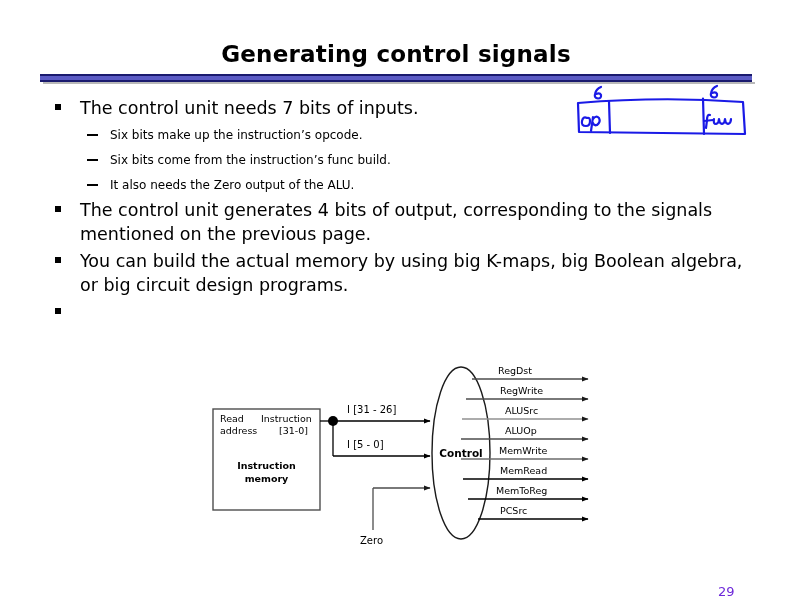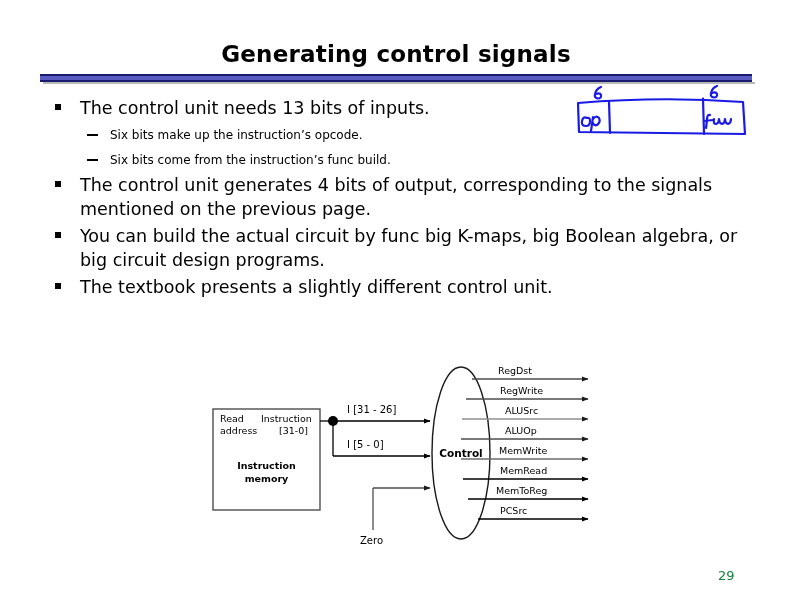--- a/index.html
+++ b/index.html
@@ -112,68 +112,71 @@
     top: 358px;
     width: 420px;
     height: 200px;
   }
   #control-figure svg { display: block; }
 
   
   #page-number {
     position: absolute;
     left: 718px;
-    top: 568px;
+    top: 584px;
     font-size: 13px;
-    color: #15803d;
+    color: #6d28d9;
   }
 </style>
 </head>
 <body>
 
 <div id="slide-title">Generating control signals</div>
 
 <div id="title-divider">
   <div class="bar-shadow"></div>
   <div class="bar-top"></div>
   <div class="bar-mid"></div>
   <div class="bar-bot"></div>
 </div>
 
 <div id="bullet-list">
 
   <div class="bullet-l1">
     <span class="marker"></span>
-    <span>The control unit needs 13 bits of inputs.</span>
+    <span>The control unit needs 7 bits of inputs.</span>
   </div>
 
   <div class="bullet-l2">
     <span class="marker"></span>
     <span>Six bits make up the instruction’s opcode.</span>
   </div>
 
   <div class="bullet-l2">
     <span class="marker"></span>
     <span>Six bits come from the instruction’s func build.</span>
   </div>
 
+  <div class="bullet-l2">
+    <span class="marker"></span>
+    <span>It also needs the Zero output of the ALU.</span>
+  </div>
 
   <div class="bullet-l1">
     <span class="marker"></span>
     <span>The control unit generates 4 bits of output, corresponding to the signals mentioned on the previous page.</span>
   </div>
 
   <div class="bullet-l1">
     <span class="marker"></span>
-    <span>You can build the actual circuit by func big K-maps, big Boolean algebra, or big circuit design programs.</span>
-  </div>
-
-  <div class="bullet-l1">
-    <span class="marker"></span>
-    <span>The textbook presents a slightly different control unit.</span>
+    <span>You can build the actual memory by using big K-maps, big Boolean algebra, or big circuit design programs.</span>
+  </div>
+
+  <div class="bullet-l1">
+    <span class="marker"></span>
   </div>
 
 </div>
 
 <div id="hand-annotation">
   <svg width="185" height="58" viewBox="0 0 185 58" xmlns="http://www.w3.org/2000/svg">
     <g fill="none" stroke="#1a1ae6" stroke-width="2.2" stroke-linecap="round" stroke-linejoin="round">
 
       <path d="M8,19 L9,48 L175,50 L173,18 Q92,12 8,19 Z"></path>
 

